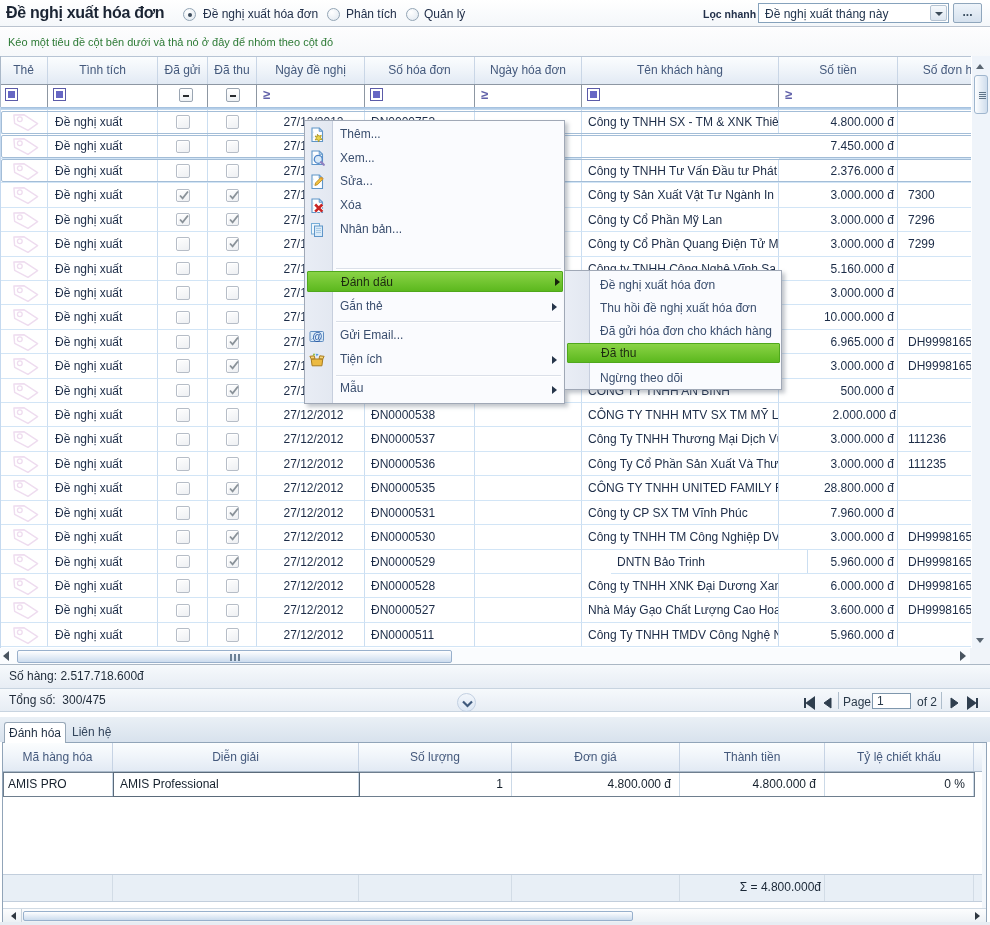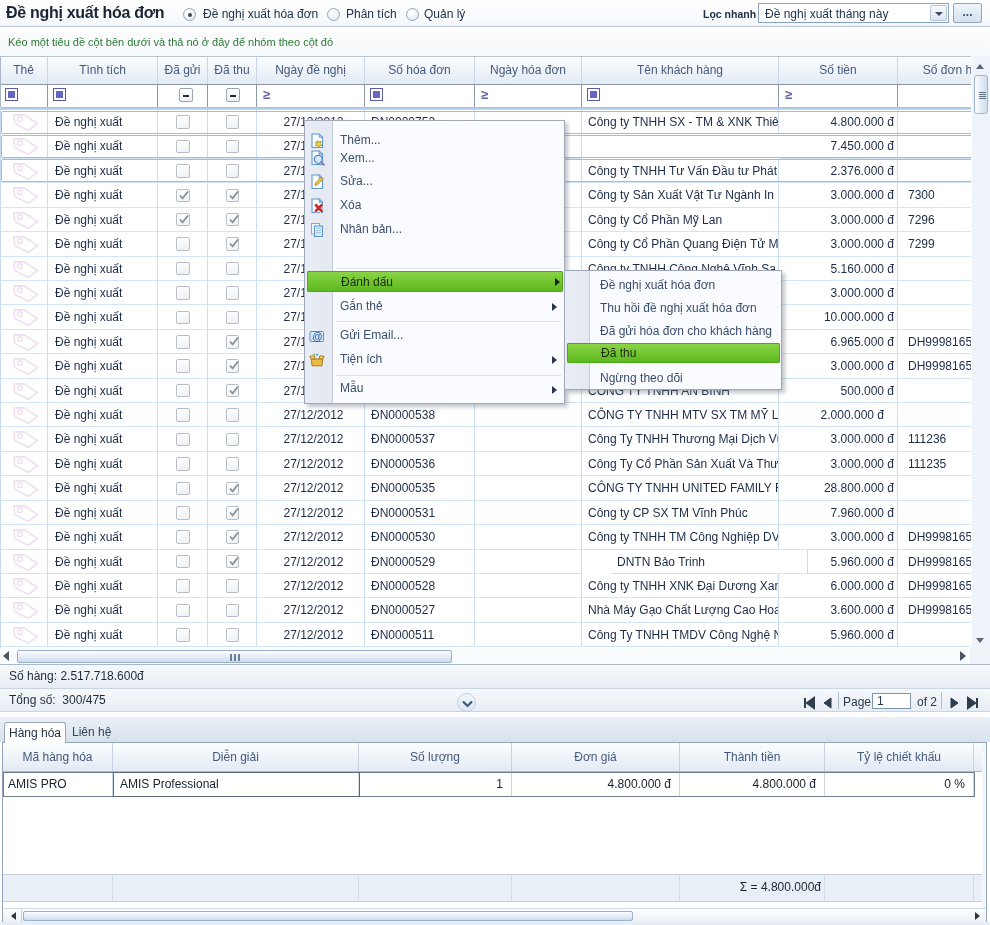--- a/index.html
+++ b/index.html
@@ -466,21 +466,21 @@
 <div class="cell" style="left:158px;width:50px">
         <span class="cbx" style="left:18.25px"></span>
       </div>
 <div class="cell" style="left:208px;width:49px">
         <span class="cbx" style="left:17.75px"></span>
       </div>
 <div class="cell" style="left:257px;width:108px;text-align:center;padding-left:6px">27/12/2012</div>
 <div class="cell" style="left:365px;width:110px;padding-left:6px">ĐN0000538</div>
 <div class="cell" style="left:475px;width:107px"></div>
 <div class="cell" style="left:582px;width:197px;padding-left:6px">CÔNG TY TNHH MTV SX TM MỸ LÂI</div>
-<div class="cell" style="left:779px;width:119px;text-align:right;padding-right:13px">2.000.000 đ</div>
+<div class="cell" style="left:779px;width:119px;text-align:right;padding-right:1px">2.000.000 đ</div>
 <div class="cell" style="left:898px;width:132px;padding-left:10px;border-right:none"></div>
 </div>
 <div class="row" style="top:317.46px">
 <div class="cell" style="left:0;width:48px">
         <svg width="28" height="18" viewBox="0 0 28 18" style="position:absolute;left:11px;top:3px">
           <path d="M2.9 2 L13.2 1.8 L26.6 10.7 L17 17.3 L3.6 10.3 Z" fill="none" stroke="#eedcef" stroke-width="1.4" stroke-linejoin="round"></path>
           <circle cx="8.8" cy="6.2" r="2.4" fill="none" stroke="#eedcef" stroke-width="1.3"></circle>
         </svg>
       </div>
 <div class="cell" style="left:48px;width:110px;padding-left:7px">Đề nghị xuất</div>
@@ -719,21 +719,21 @@
 <path d="M153 8 L153 18 L160 13 Z" stroke="#2f3e4e" stroke-width="1" fill="#2f3e4e"></path>
 <path d="M170 8 L170 18 L177 13 Z M179 8 L179 18" stroke="#2f3e4e" stroke-width="2" fill="#2f3e4e"></path>
 </svg>
 <div class="psep" style="left:40px"></div>
 <div style="position:absolute;left:45px;top:5px">Page</div>
 <div id="pginput">1</div>
 <div style="position:absolute;left:119px;top:5px">of 2</div>
 <div class="psep" style="left:143px"></div>
 </div>
 <div id="tabstrip">
-    <div id="tab1">Hàng hóa</div>
+    <div id="tab1">Đánh hóa</div>
     <div id="tab2">Liên hệ</div>
   </div>
 <div id="panel">
 <div id="phead">
 <div class="phc" style="left:0px;width:110px">Mã hàng hóa</div>
 <div class="phc" style="left:356px;width:153px">Số lượng</div>
 <div class="phc" style="left:110px;width:246px">Diễn giải</div>
 <div class="phc" style="left:509px;width:168px">Đơn giá</div>
 <div class="phc" style="left:677px;width:145px">Thành tiền</div>
 <div class="phc" style="left:822px;width:149px">Tỷ lệ chiết khấu</div>
@@ -766,21 +766,21 @@
 <div style="position:absolute;left:18px;top:0;width:1px;height:14px;background:#c8d2dc"></div>
 <div id="pthumb"></div>
 <div style="position:absolute;left:972px;top:3px;width:0;height:0;border:4px solid transparent;border-left:5px solid #2e3740;border-right:none"></div>
 </div>
 </div>
 <div style="position:absolute;left:0;top:56px;width:1px;height:51px;background:#aab8c8"></div>
 <div style="position:absolute;left:0;top:107px;width:1px;height:541px;background:#c5d9ef"></div>
 <div id="bottomstrip"></div>
 <div id="menu">
     <div class="gutter"></div>
-<div class="mi" style="top:8px">
+<div class="mi" style="top:2px">
       <svg class="ico" viewBox="0 0 16 16">
         <path d="M3 1 h7.2 l3.3 3.3 v10.2 h-10.5 z" fill="#fdfeff" stroke="#5f95c8" stroke-width="1.1"></path>
         <path d="M10.2 1 l3.3 3.3 h-3.3 z" fill="#bcd8ee" stroke="#5f95c8" stroke-width="0.9"></path>
         <path d="M3 3 q2 2 0 5 q2 2 0 4.5" fill="none" stroke="#a8c8e2" stroke-width="0.8"></path>
         <path d="M8.4 7.2 L9.9 9.1 L12.3 8.4 L11.4 10.7 L13.2 12.4 L10.7 12.6 L9.6 14.8 L8.6 12.5 L6.1 13 L7.5 10.9 L6 9 L8.4 9.5 Z" fill="#e8d44c" stroke="#a89018" stroke-width="0.8"></path>
       </svg>
       <span class="txt">Thêm...</span>
     </div>
 <div class="mi" style="top:25.7px">
       <svg class="ico" viewBox="0 0 16 16">

